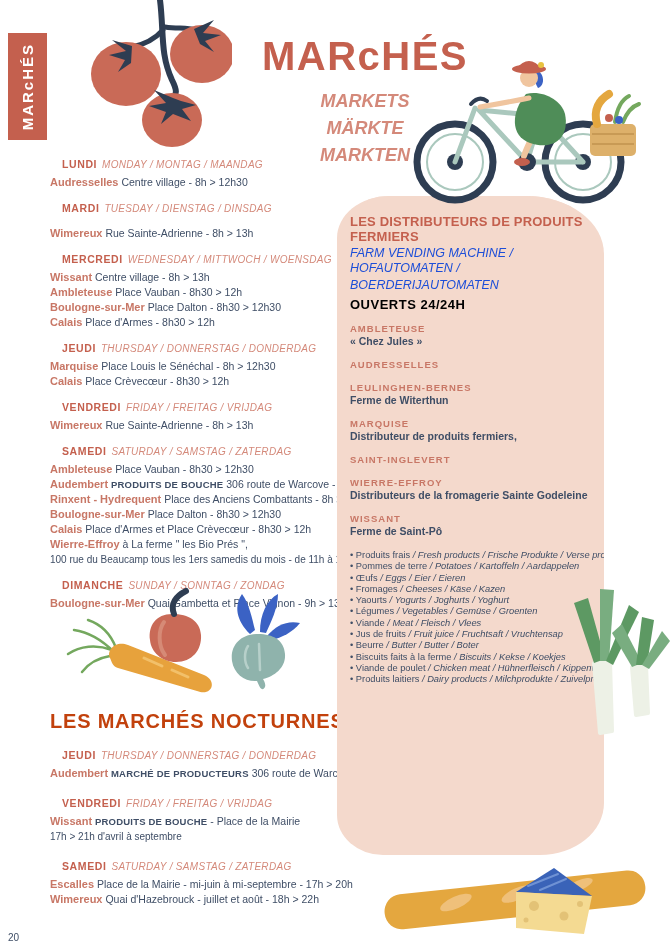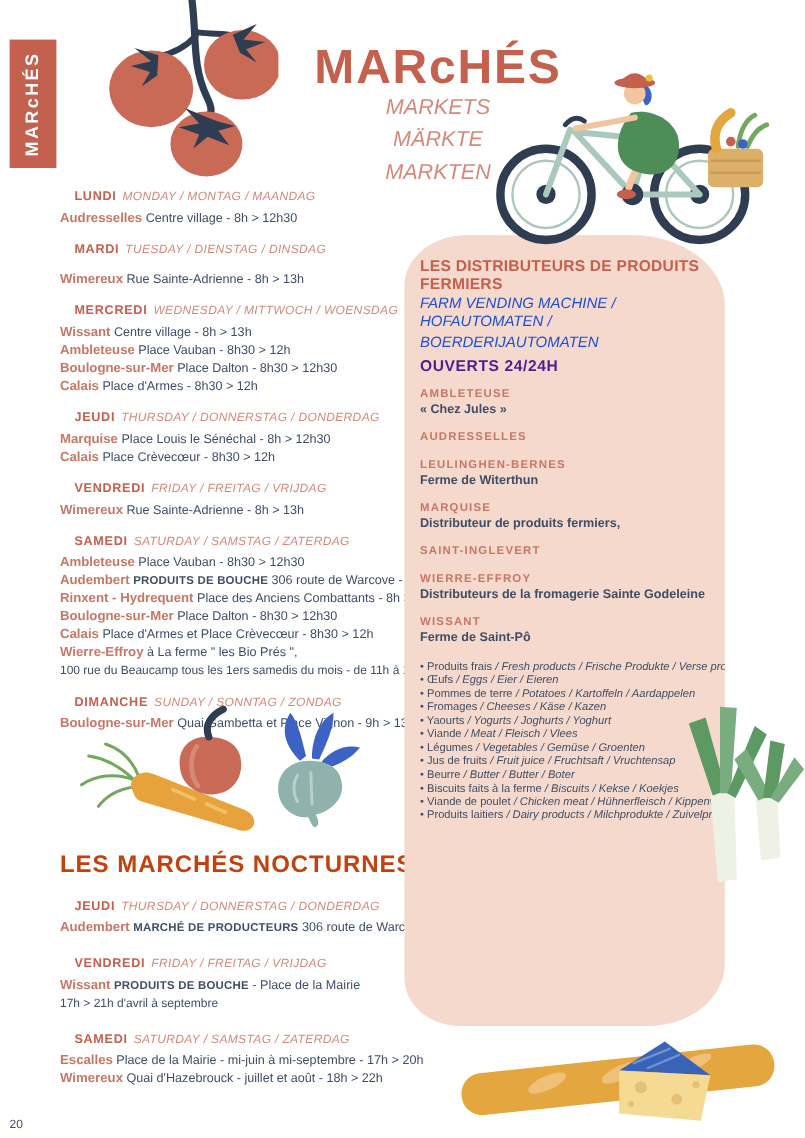--- a/index.html
+++ b/index.html
@@ -8,21 +8,21 @@
 
   
   .side-tab{position:absolute;left:8px;top:33px;width:39px;height:107px;background:#c4604e;
             display:flex;align-items:center;justify-content:center;}
   .side-tab span{writing-mode:vertical-rl;transform:rotate(180deg);color:#fff;font-weight:bold;
                  font-size:15px;letter-spacing:2px;}
 
   
   .title-block{position:absolute;left:250px;top:36px;width:230px;text-align:center;}
   .title{font-size:40px;font-weight:bold;color:#c4604e;letter-spacing:1.5px;line-height:1;}
-  .subtitles{font-style:italic;color:#d4897a;font-size:18px;line-height:1.5;}
+  .subtitles{margin-top:12px;font-style:italic;color:#d4897a;font-size:18px;line-height:1.5;font-weight:bold;}
 
   
   .illus{position:absolute;}
   #tomato{left:82px;top:0;}
   #bicycle{left:393px;top:50px;z-index:3;}
   #veggies{left:52px;top:578px;}
   #leeks{left:556px;top:563px;z-index:3;}
   #bread{left:368px;top:852px;z-index:3;}
 
   
@@ -43,21 +43,21 @@
   .nocturnes .day-section{margin-bottom:14px;}
 
   
   .panel{position:absolute;left:337px;top:196px;width:267px;height:659px;background:#f4d9cc;
          border-radius:52px 78px 64px 46px / 42px 58px 52px 40px;z-index:1;overflow:hidden;}
   .panel::before{content:"";position:absolute;top:-12px;left:30px;width:210px;height:36px;
                  background:#f4d9cc;border-radius:50%;}
   .panel-inner{position:relative;padding:18px 12px 0 13px;}
   .panel-title{font-size:13px;font-weight:bold;color:#c4604e;letter-spacing:.2px;line-height:15px;}
   .panel-sub{font-style:italic;color:#1d4ed8;font-size:12.5px;line-height:15px;margin-top:2px;}
-  .panel-open{font-size:13px;font-weight:bold;color:#4c1d95;letter-spacing:.5px;margin-top:4px;}
+  .panel-open{font-size:13px;font-weight:bold;color:#000000;letter-spacing:.5px;margin-top:4px;}
   .vendor{margin-top:11px;}
   .vendor-name{font-size:9.5px;font-weight:bold;color:#c87766;letter-spacing:1px;line-height:12px;}
   .vendor-bold{font-size:10.5px;font-weight:bold;line-height:13px;white-space:nowrap;}
   .vendor-line{font-size:10px;line-height:13px;white-space:nowrap;}
   .products{list-style:none;margin:12px 0 0 0;padding:0;}
   .products li{font-size:9.3px;line-height:11.3px;white-space:nowrap;color:#3f4e66;}
   .products li::before{content:"• ";}
   .p-fr{font-weight:normal;}
   .p-other{font-style:italic;}
   .p-other::before{content:" / ";}
@@ -456,36 +456,36 @@
             </div>
           </div>
         </div>
 
       <ul class="products">
 
       <li>
             <span class="p-fr">Produits frais</span><span class="p-other">Fresh products / Frische Produkte / Verse producten</span>
           </li>
           <li>
+            <span class="p-fr">Pommes de terre</span><span class="p-other">Potatoes / Kartoffeln / Aardappelen</span>
+          </li>
+          <li>
             <span class="p-fr">Œufs</span><span class="p-other">Eggs / Eier / Eieren</span>
           </li>
           <li>
-            <span class="p-fr">Pommes de terre</span><span class="p-other">Potatoes / Kartoffeln / Aardappelen</span>
-          </li>
-          <li>
             <span class="p-fr">Fromages</span><span class="p-other">Cheeses / Käse / Kazen</span>
           </li>
           <li>
             <span class="p-fr">Yaourts</span><span class="p-other">Yogurts / Joghurts / Yoghurt</span>
           </li>
           <li>
+            <span class="p-fr">Légumes</span><span class="p-other">Vegetables / Gemüse / Groenten</span>
+          </li>
+          <li>
             <span class="p-fr">Viande</span><span class="p-other">Meat / Fleisch / Vlees</span>
-          </li>
-          <li>
-            <span class="p-fr">Légumes</span><span class="p-other">Vegetables / Gemüse / Groenten</span>
           </li>
           <li>
             <span class="p-fr">Jus de fruits</span><span class="p-other">Fruit juice / Fruchtsaft / Vruchtensap</span>
           </li>
           <li>
             <span class="p-fr">Beurre</span><span class="p-other">Butter / Butter / Boter</span>
           </li>
           <li>
             <span class="p-fr">Biscuits faits à la ferme</span><span class="p-other">Biscuits / Kekse / Koekjes</span>
           </li>

